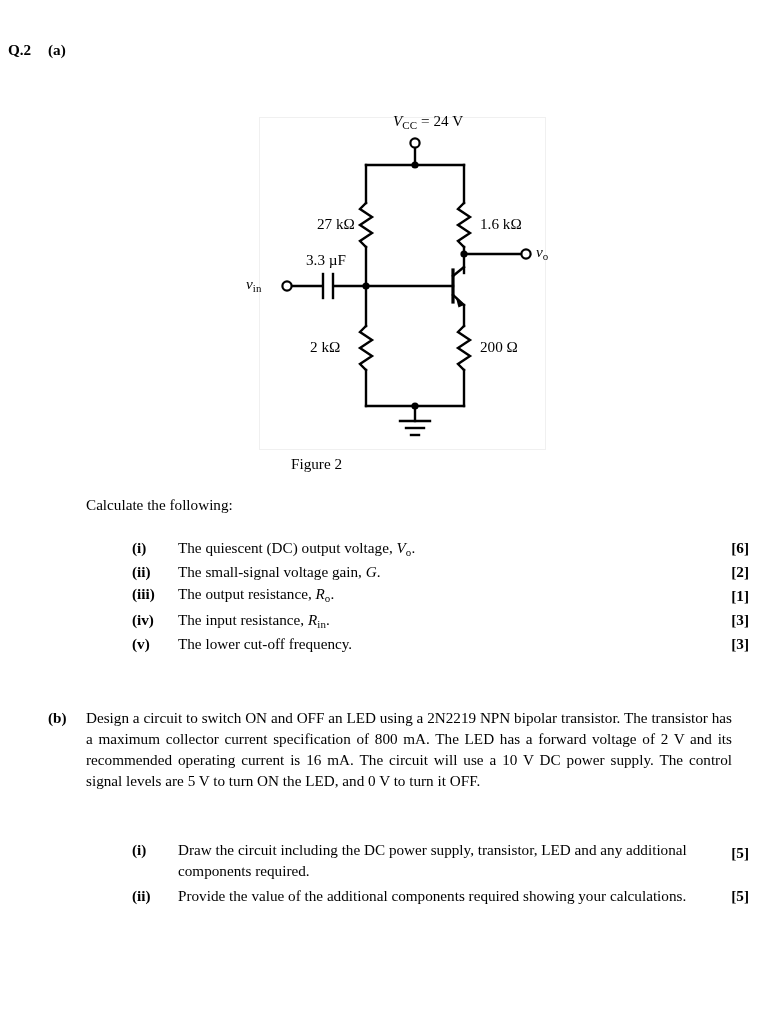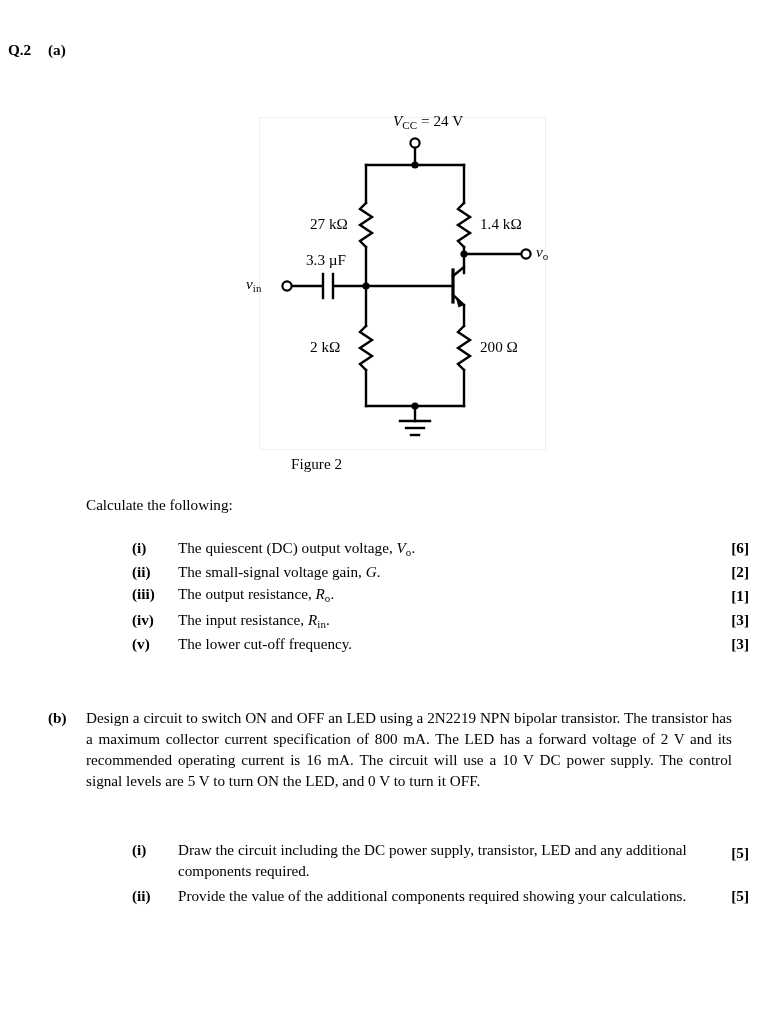--- a/index.html
+++ b/index.html
@@ -170,23 +170,23 @@
 
     <polygon points="204,187 196,180 198.5,189.5" fill="#000000"></polygon>
   </svg>
 
   <div class="fig-label" style="left:133px; top:-7px;">
     <span class="mi">V</span><span class="sub">CC</span>
     <span>=</span>
     <span>24 V</span>
   </div>
 
-  <div class="fig-label" style="left:50px; top:96px;">27 kΩ</div>
-
-  <div class="fig-label" style="left:220px; top:96px;">1.4 kΩ</div>
+  <div class="fig-label" style="left:57px; top:96px;">27 kΩ</div>
+
+  <div class="fig-label" style="left:220px; top:96px;">1.6 kΩ</div>
 
   <div class="fig-label" style="left:46px; top:132px;">3.3 µF</div>
 
   <div class="fig-label" style="left:50px; top:219px;">2 kΩ</div>
 
   <div class="fig-label" style="left:220px; top:219px;">200 Ω</div>
 
   <div class="fig-label" style="left:-14px; top:156px;">
     <span class="mi">v</span><span class="sub">in</span>
   </div>

